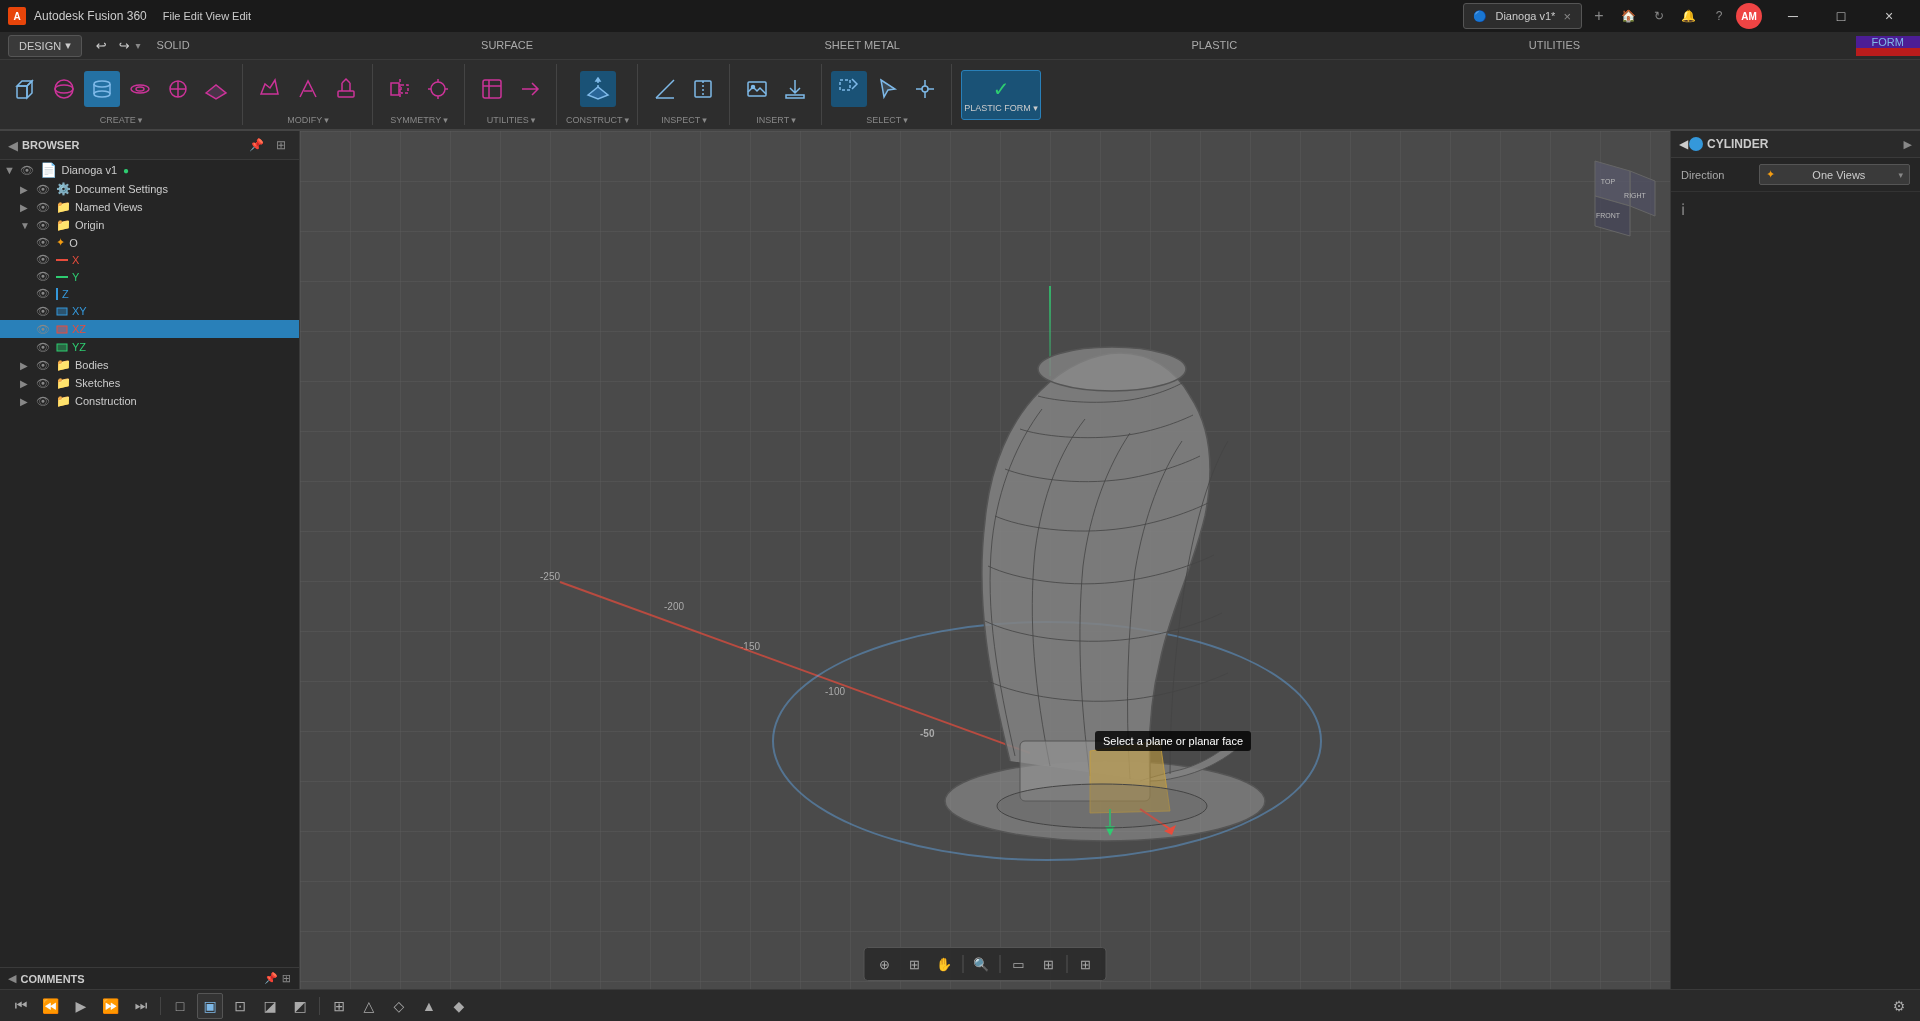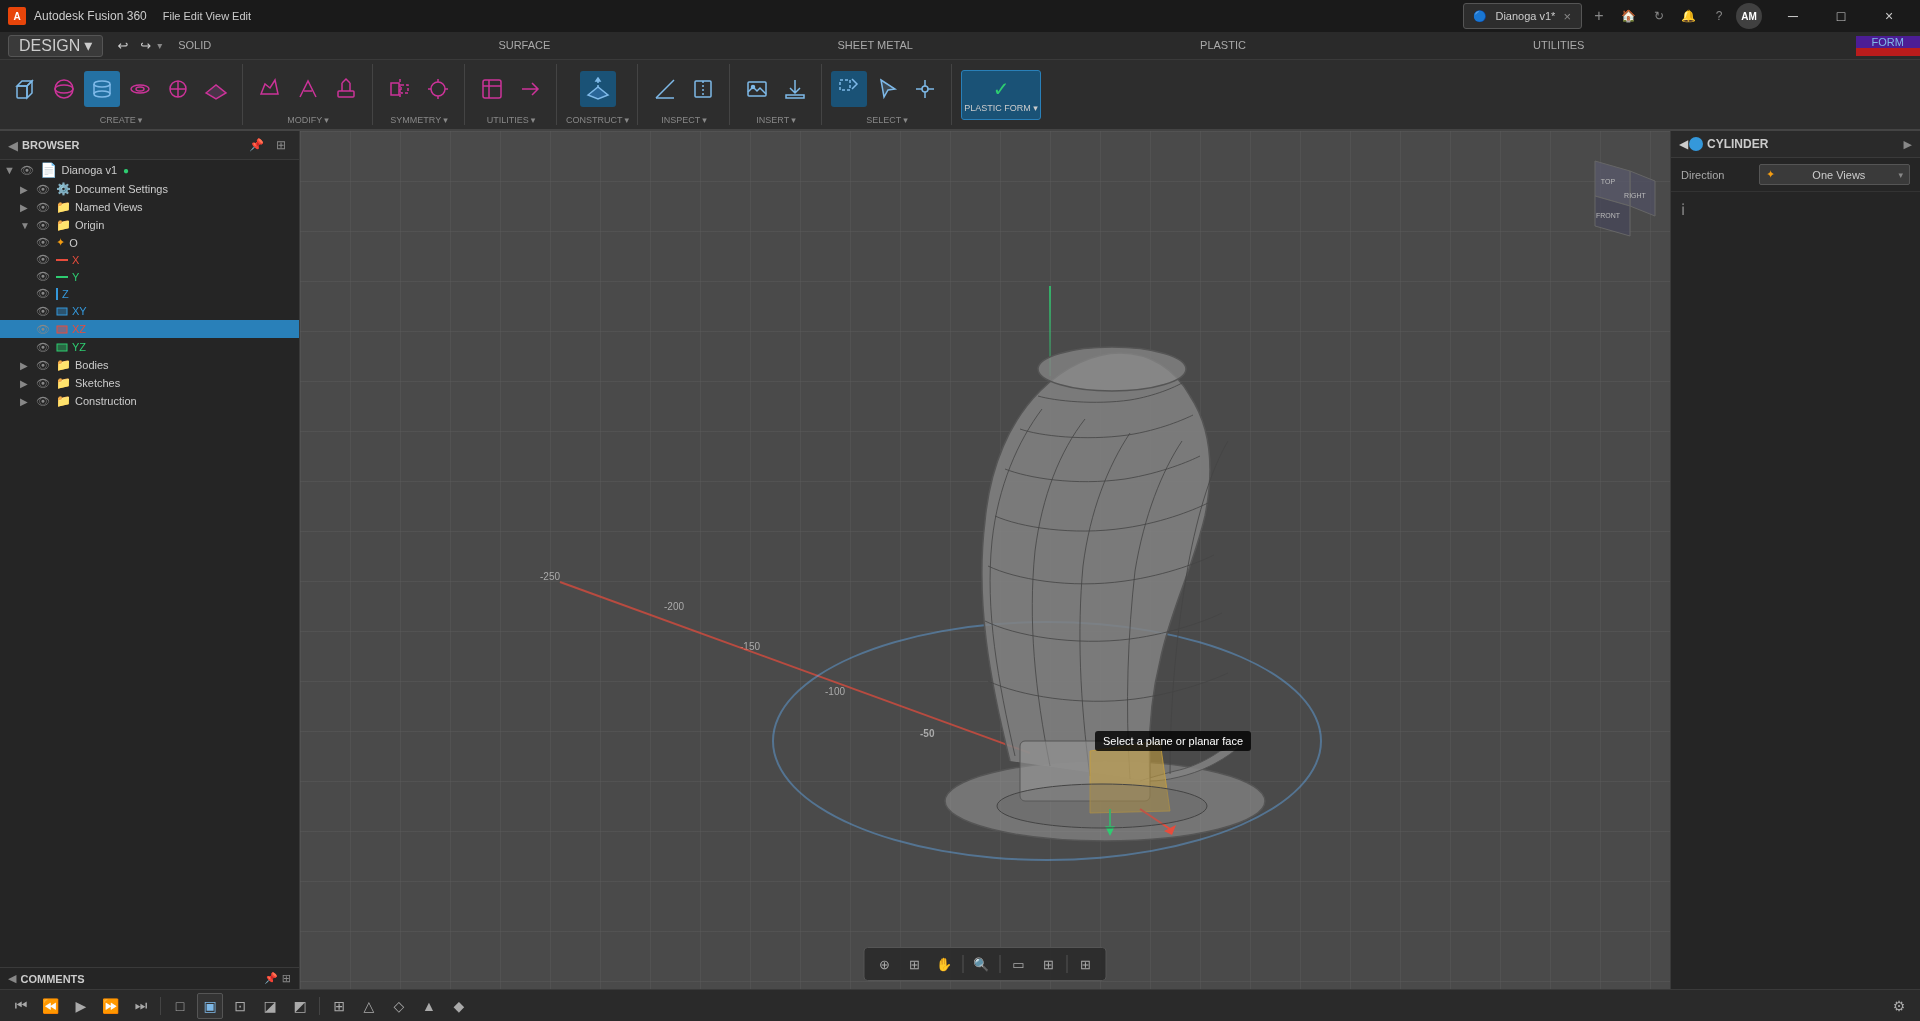--- a/index.html
+++ b/index.html
@@ -117,33 +117,33 @@
     <div style="background:#2d2d2d;border:1px solid #555;border-radius:3px;padding:2px 10px;display:flex;align-items:center;gap:8px;height:26px;">
       <span style="color:#ccc;font-size:11px;">🔵</span>
       <span style="color:#ccc;font-size:11px;">Dianoga v1*</span>
       <span style="color:#888;font-size:13px;cursor:pointer;">×</span>
     </div>
     <div style="width:26px;height:26px;display:flex;align-items:center;justify-content:center;color:#888;cursor:pointer;font-size:16px;">+</div>
     <div style="width:26px;height:26px;display:flex;align-items:center;justify-content:center;color:#888;cursor:pointer;">🏠</div>
     <div style="width:26px;height:26px;display:flex;align-items:center;justify-content:center;color:#888;cursor:pointer;">↻</div>
     <div style="width:26px;height:26px;display:flex;align-items:center;justify-content:center;color:#888;cursor:pointer;">🔔</div>
     <div style="width:26px;height:26px;display:flex;align-items:center;justify-content:center;color:#888;cursor:pointer;">?</div>
-    <div style="width:26px;height:26px;background:#404040;border-radius:50%;display:flex;align-items:center;justify-content:center;color:white;font-size:10px;font-weight:bold;cursor:pointer;">AM</div>
+    <div style="width:26px;height:26px;background:#ef4444;border-radius:50%;display:flex;align-items:center;justify-content:center;color:white;font-size:10px;font-weight:bold;cursor:pointer;">AM</div>
   </div>
   <div class="win-controls">
     <div class="win-btn">─</div>
     <div class="win-btn">□</div>
     <div class="win-btn close">×</div>
   </div>
 </div>
 
 <div id="toolbar-area">
 
   <div style="display:flex;align-items:center;background:#2a2a2a;height:28px;border-bottom:1px solid #3a3a3a;">
-    <div class="design-btn" style="margin:12px 8px;height:22px;font-size:16px;padding:2px 10px;">
+    <div class="design-btn" style="margin:12px 8px;height:22px;font-size:11px;padding:2px 10px;">
       <span>DESIGN</span>
       <span>▾</span>
     </div>
     <div style="padding:0 6px;color:#ccc;cursor:pointer;font-size:13px;">↩</div>
     <div style="padding:0 6px;color:#ccc;cursor:pointer;font-size:13px;">↪</div>
     <div style="color:#888;cursor:pointer;font-size:10px;">▾</div>
     <div style="flex:1;display:flex;align-items:center;justify-content:space-between;">
       <div class="toolbar-tab">SOLID</div>
       <div class="toolbar-tab">SURFACE</div>
       <div class="toolbar-tab">SHEET METAL</div>

